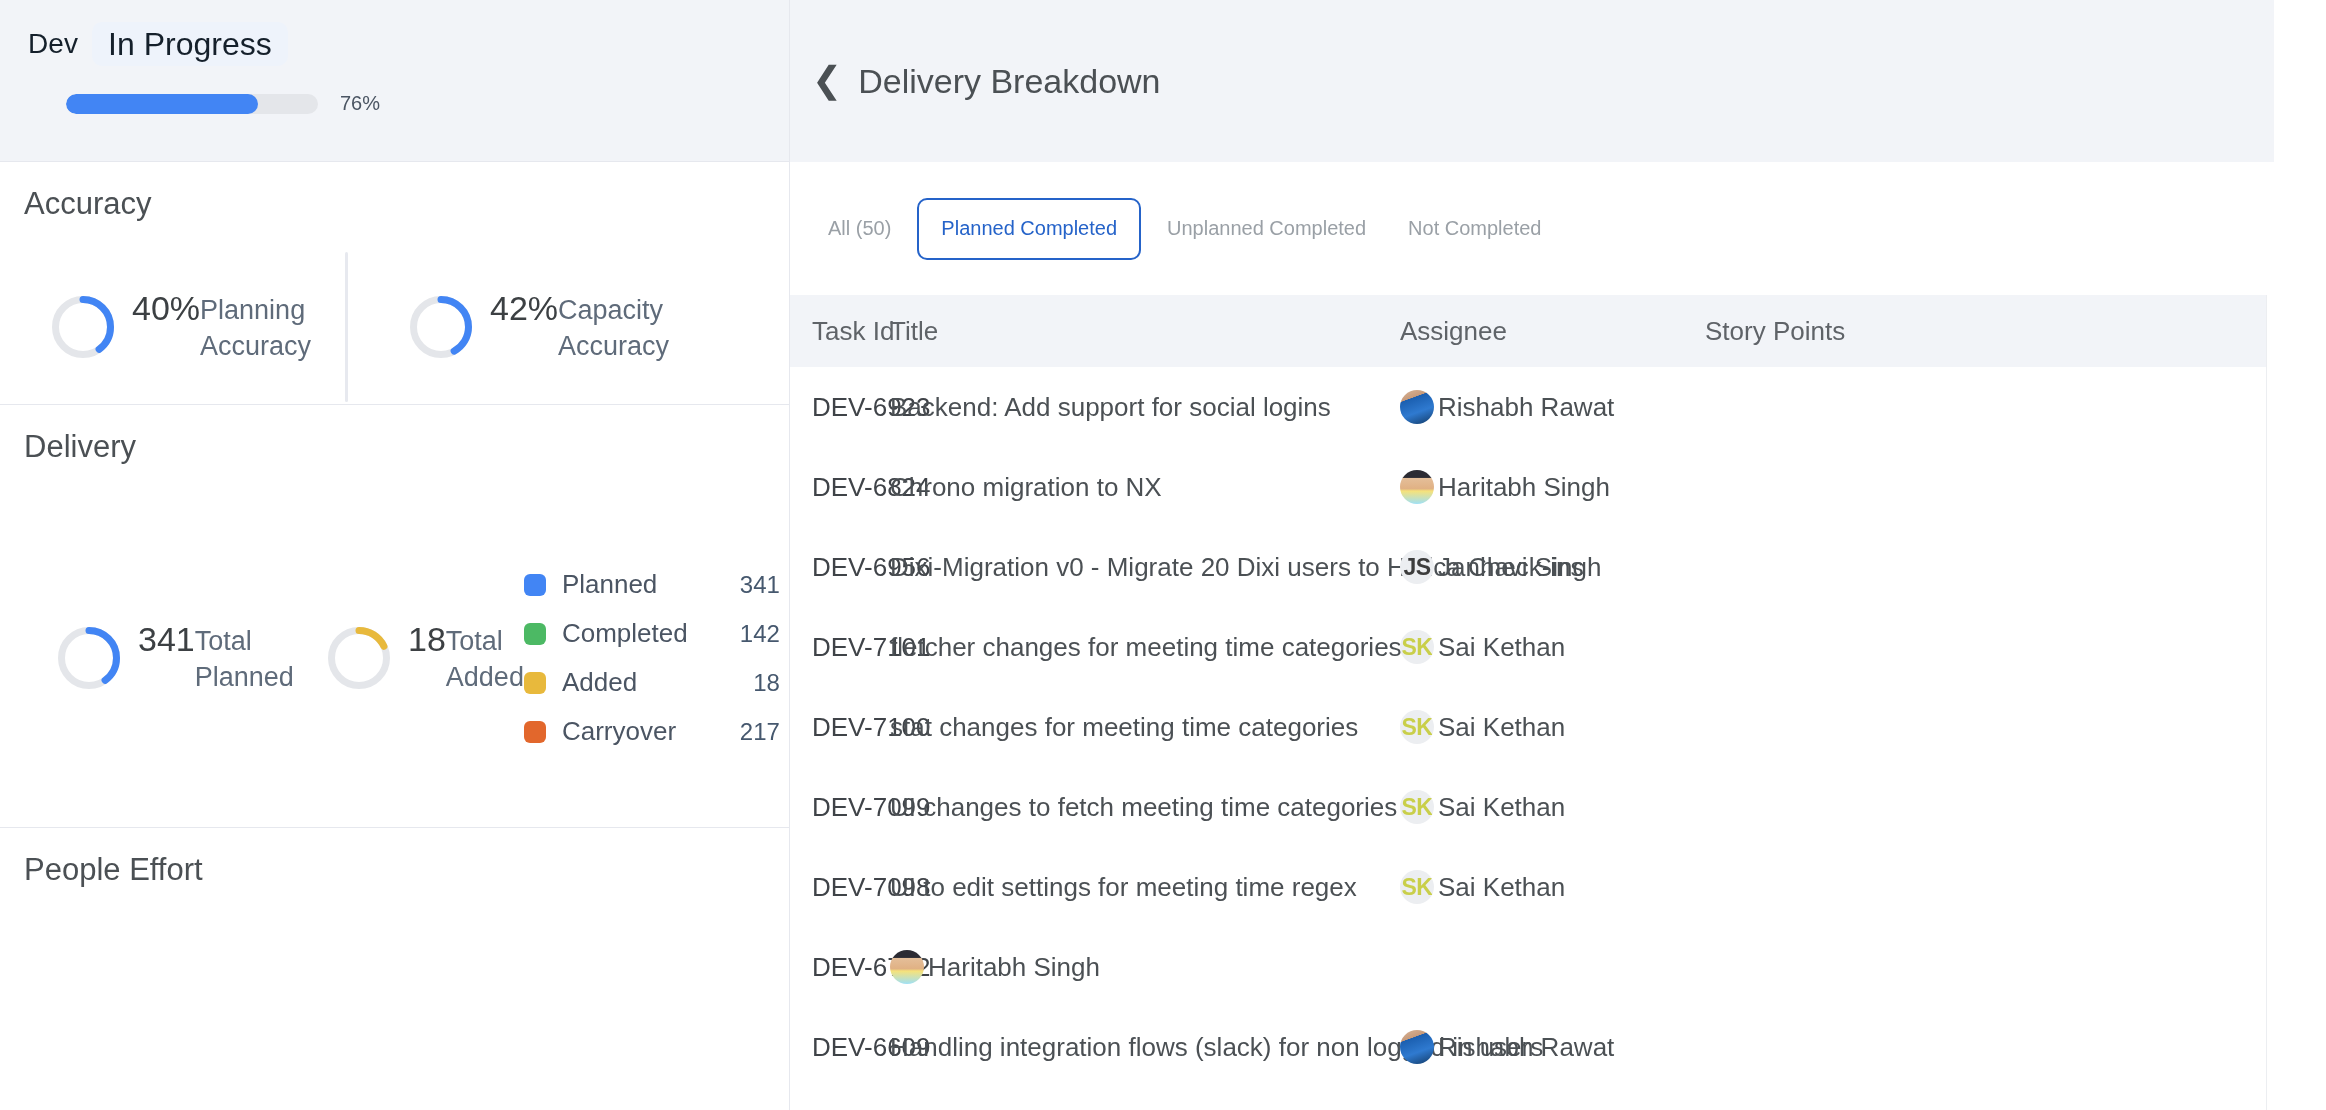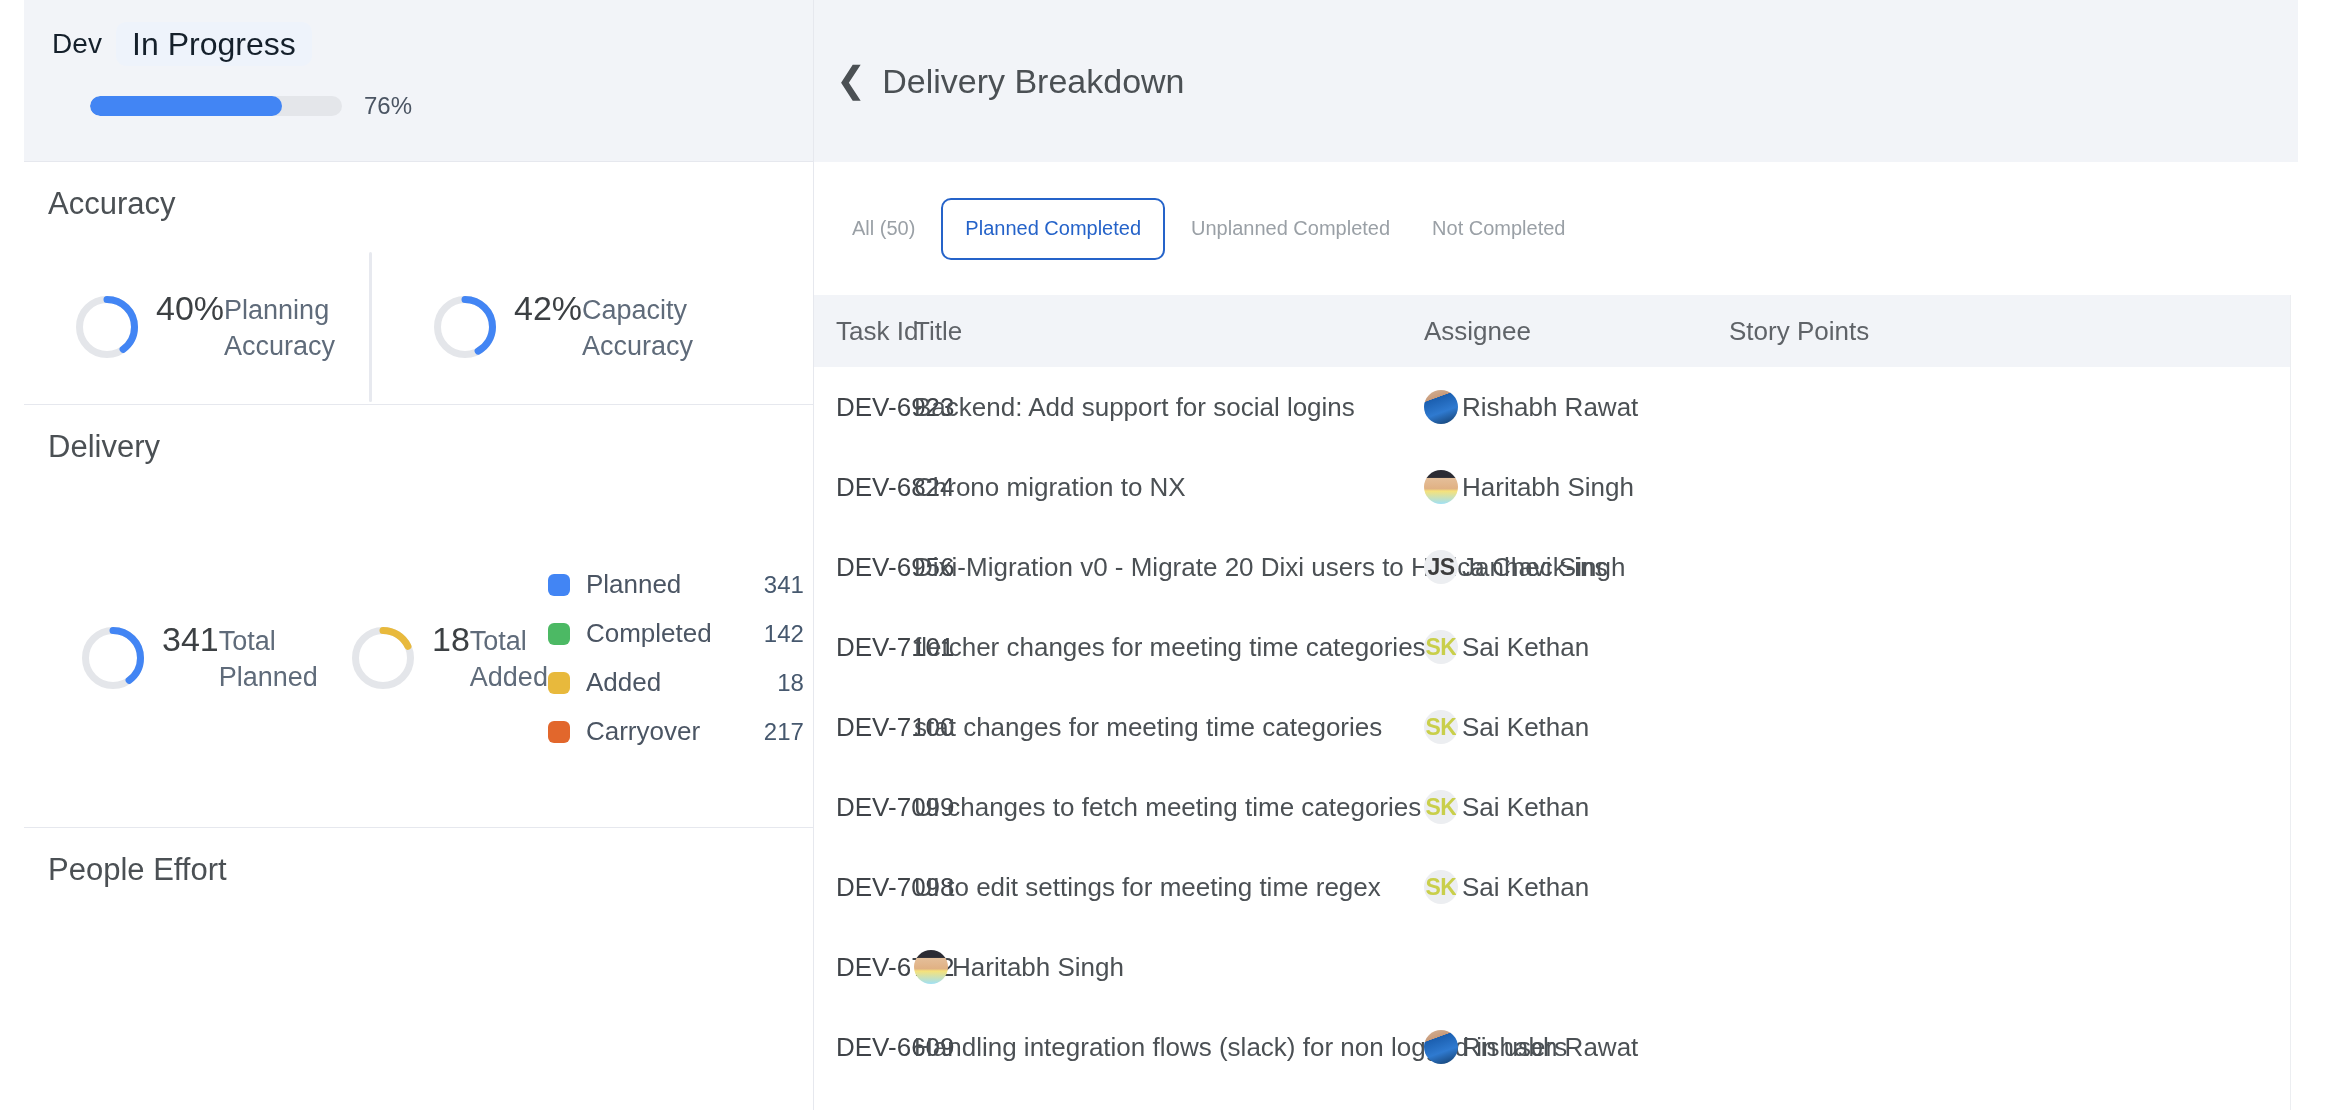--- a/index.html
+++ b/index.html
@@ -12,21 +12,20 @@
     font-family: "Liberation Sans", sans-serif;
     -webkit-font-smoothing: antialiased;
   }
 
   .app {
     position: relative;
     width: 2274px;
     height: 1110px;
     display: flex;
     background: #ef4444;
-    margin-left: 24px;
   }
 
   
   .left-pane {
     width: 790px;
     height: 1110px;
     flex: 0 0 790px;
     background: #ffffff;
     border-right: 1px solid #e6e8ee;
     overflow: hidden;
@@ -76,21 +75,21 @@
     border-radius: 10px;
     background: #e4e6ea;
     overflow: hidden;
   }
   .progress-fill {
     height: 100%;
     border-radius: 10px;
     background: #4285f4;
   }
   .progress-label {
-    font-size: 24px;
+    font-size: 20px;
     color: #4b5563;
   }
 
   
   .section {
     background: #ffffff;
     border-bottom: 1px solid #e6e8ee;
     position: relative;
   }
   .section-title {

